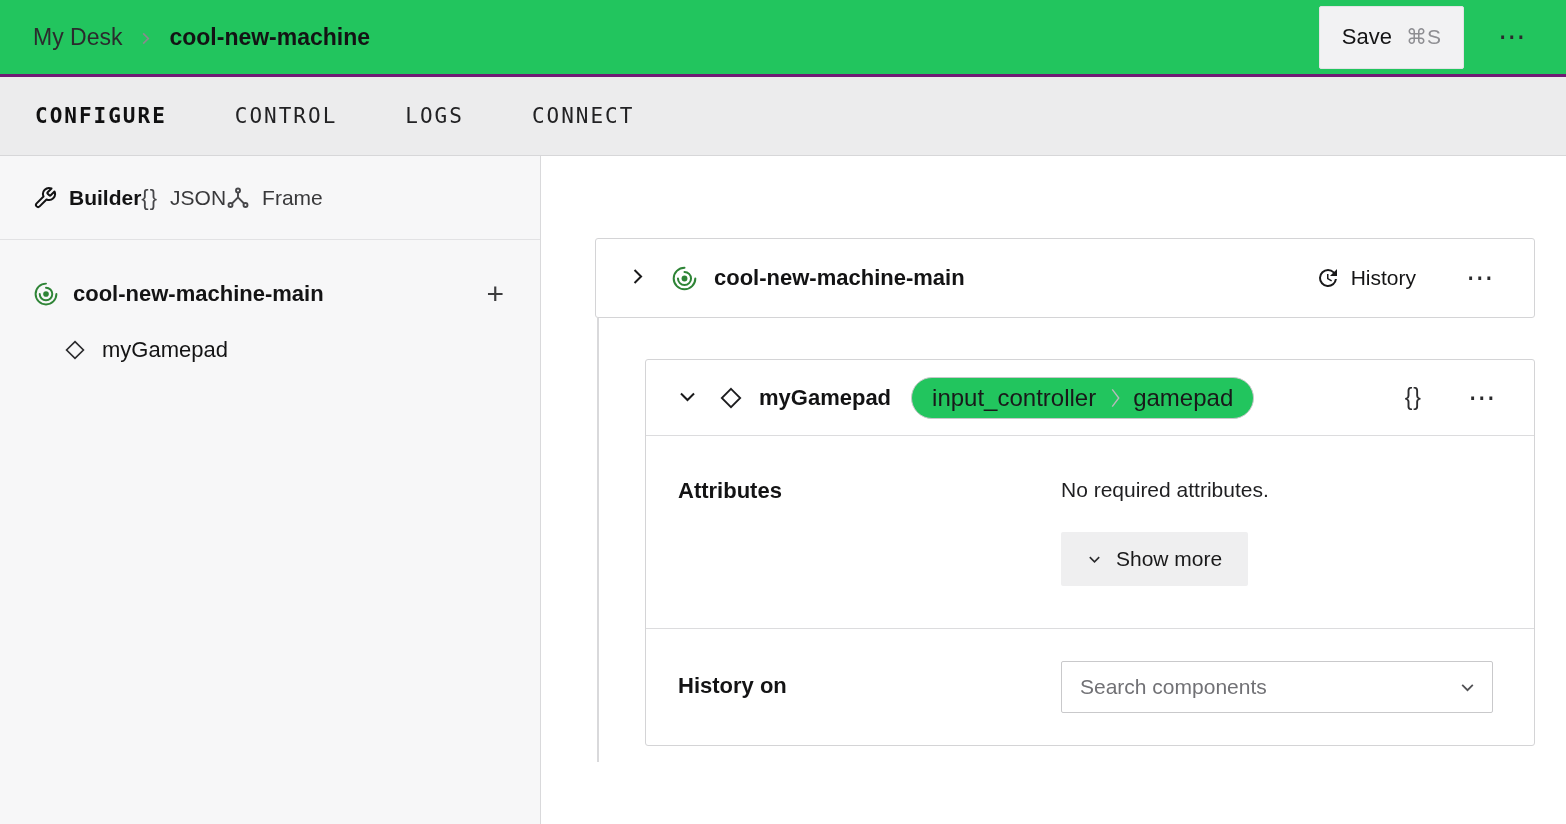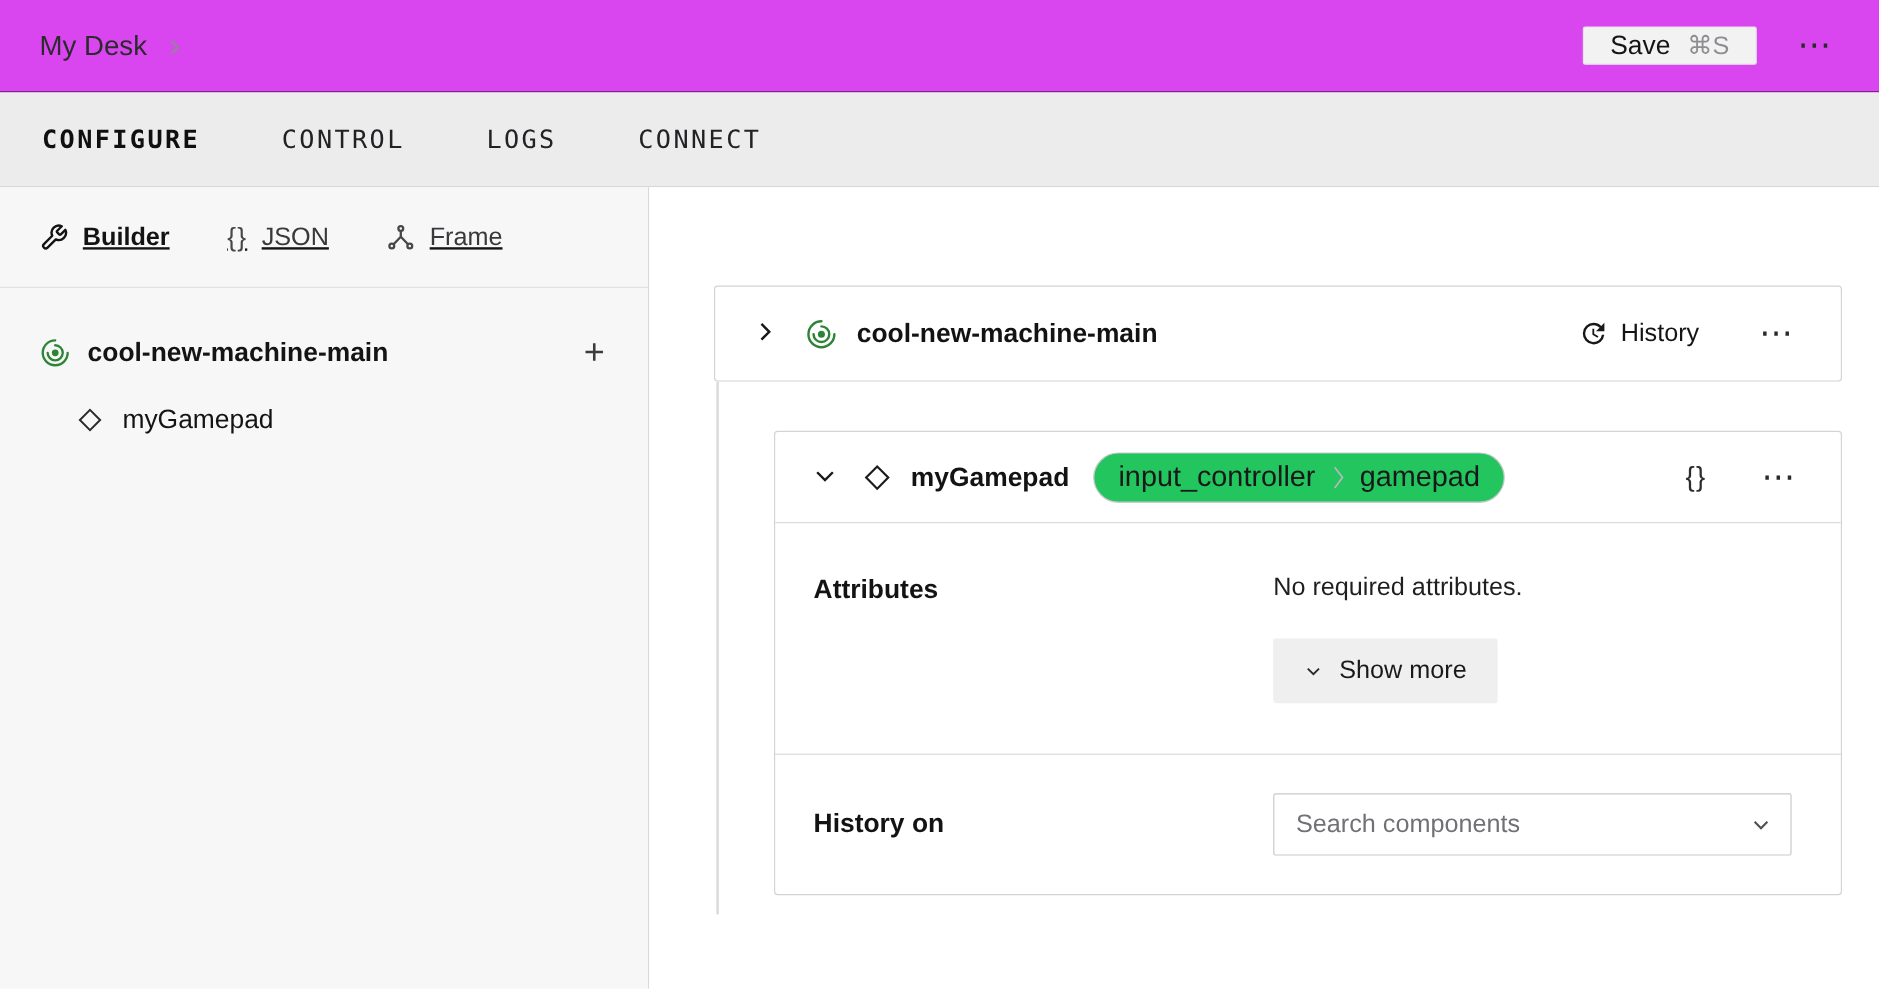--- a/index.html
+++ b/index.html
@@ -8,41 +8,41 @@
     width: 1566px; height: 824px; overflow: hidden;
     background: #ffffff; color: #141415;
     font-family: "Liberation Sans", "DejaVu Sans", sans-serif;
     -webkit-font-smoothing: antialiased;
   }
   button { font-family: inherit; cursor: pointer; }
 
   
   .header {
     height: 77px; display: flex; align-items: center;
-    padding: 0 30px 0 33px; background: #d946ef;
-    border-bottom: 1px solid #701a75;
+    padding: 0 30px 0 33px; background: #22c55e;
+    border-bottom: 3px solid #701a75;
     justify-content: flex-end;
   }
   .breadcrumb { display: flex; align-items: center; font-size: 23px; }
   .crumb-root { color: #2b2b2d; }
   .crumb-sep { color: #8a8a8e; margin: 2px 16px 0; display: flex; }
   .crumb-current { font-weight: 700; color: #131314; }
 
   .live-btn {
     margin-left: 50px; height: 46px; padding: 0 18px;
     display: flex; align-items: center; gap: 11px;
     background: #e3f2e3; border: 1.5px solid #8cc28e; border-radius: 8px;
     font-size: 21px; color: #1c331f;
   }
   .live-btn .live-ico { color: #2e8436; display: flex; }
   .live-btn .chev { color: #1c331f; display: flex; margin-top: 2px; }
 
   .header-right { margin-left: auto; display: flex; align-items: center; gap: 26px; }
   .save-btn {
-    height: 32px; padding: 0 22px; display: flex; align-items: center; gap: 14px;
+    height: 63px; padding: 0 22px; display: flex; align-items: center; gap: 14px;
     background: #f2f2f3; border: 1px solid #e3e3e5; border-radius: 2px;
     font-size: 22px; color: #141415;
   }
   .save-shortcut { color: #8e8e92; font-size: 21px; }
   .icon-text-btn { background: none; border: none; padding: 4px 8px; }
   .ellipsis-glyph { font-size: 28px; letter-spacing: 2px; color: #2a2a2c; line-height: 1; }
 
   
   .tabbar {
     height: 79px; display: flex; align-items: center; gap: 64px;
@@ -55,22 +55,22 @@
 
   
   .content { display: flex; height: 668px; }
 
   
   .sidebar {
     width: 541px; min-width: 541px; background: #f7f7f8;
     border-right: 1px solid #d9d9db;
   }
   .view-tabs {
-    height: 84px; display: flex; align-items: center; gap: 48px;
-    padding: 0 33px; border-bottom: 1px solid #e2e2e4; text-decoration: underline;
+    height: 84px; display: flex; align-items: center; 
+    padding: 0 33px; border-bottom: 1px solid #e2e2e4;
   }
   .view-tab {
     display: flex; align-items: center; gap: 12px; background: none; border: none;
     font-size: 21px; color: #39393b; padding: 4px 0;
   }
   .view-tab.active { font-weight: 700; color: #131314; }
   .view-tab .ico { display: flex; color: #47474a; }
   .view-tab.active .ico { color: #131314; }
   .braces-glyph { font-size: 22px; color: #505053; letter-spacing: 1px; }
 
@@ -138,20 +138,21 @@
 <body>
 
 <div class="header">
   <div class="breadcrumb">
     <span class="crumb-root">My Desk</span>
     <span class="crumb-sep">
       <svg width="15" height="15" viewBox="0 0 16 16">
           <path d="M5.5 2.5L11 8l-5.5 5.5" fill="none" stroke="currentColor" stroke-width="1.8"></path>
         </svg>
     </span>
+    <span class="crumb-current">cool-new-machine</span>
   </div>
 
 
   <div class="header-right">
     <button class="save-btn">
       <span>Save</span>
       <span class="save-shortcut">⌘S</span>
     </button>
     <button class="icon-text-btn">
       <span class="ellipsis-glyph">⋯</span>

